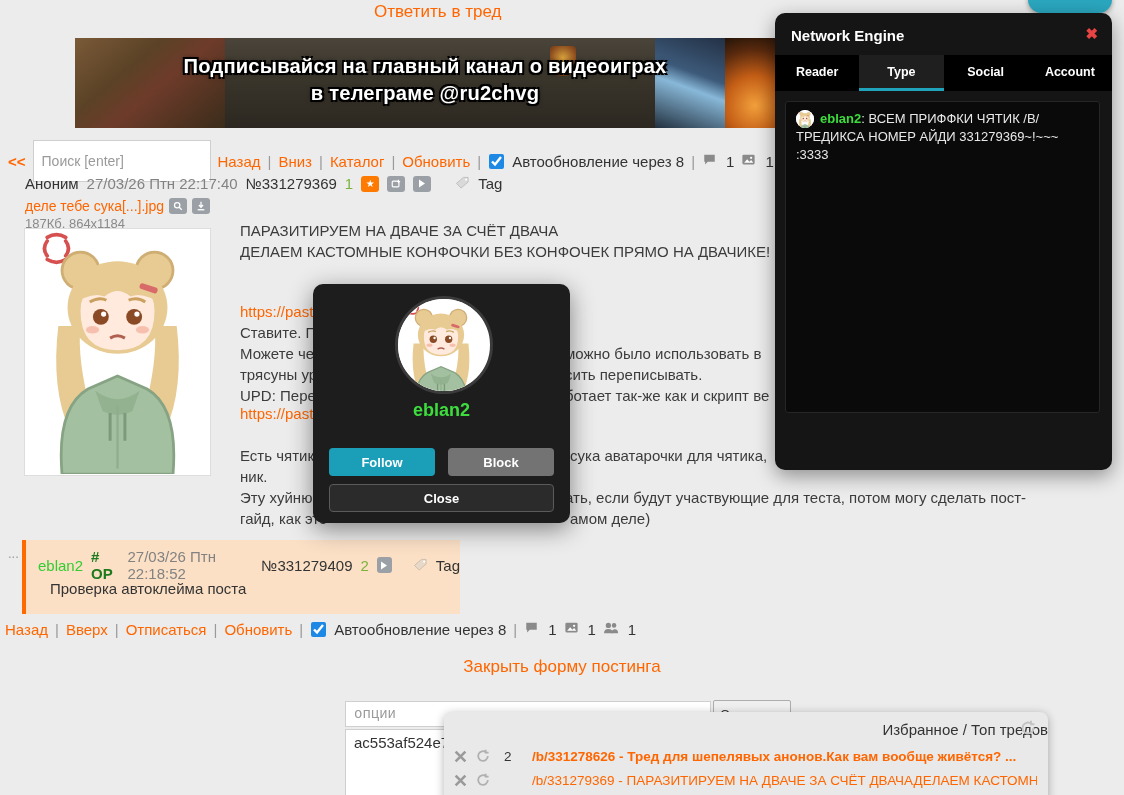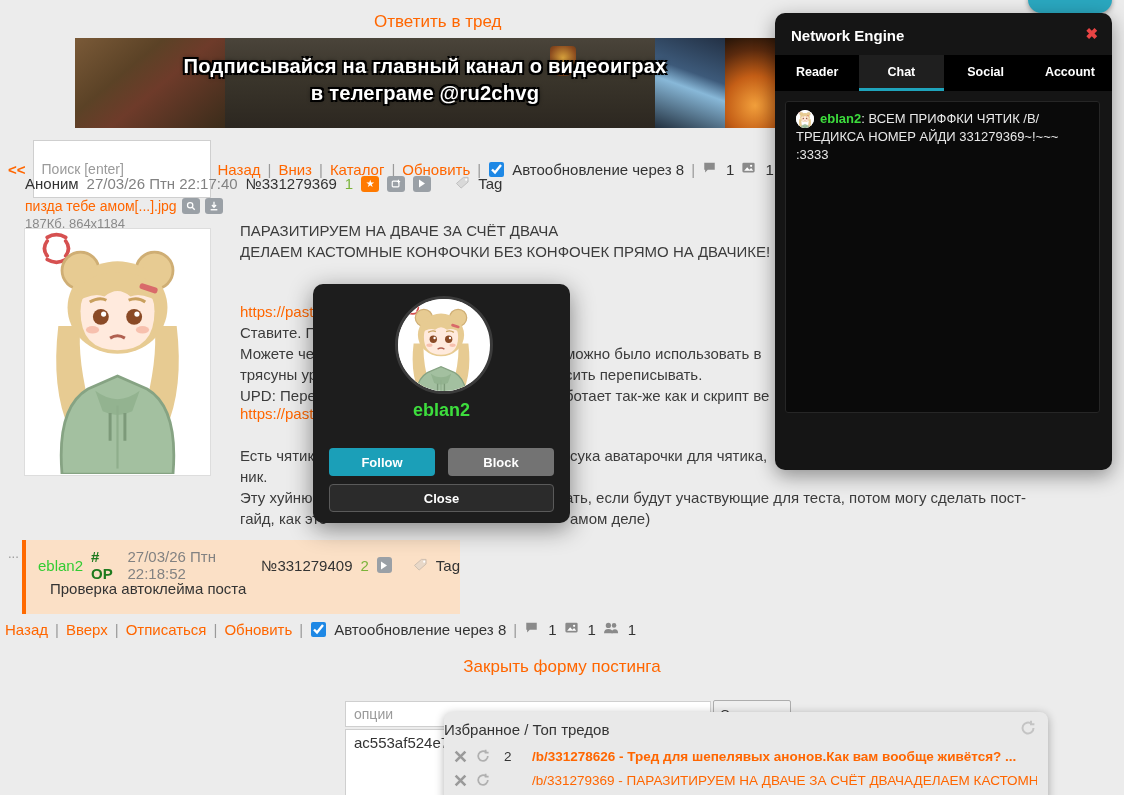--- a/index.html
+++ b/index.html
@@ -23,21 +23,21 @@
   
   .banner{left:75px;top:38px;width:700px;height:90px;overflow:hidden;cursor:pointer;background:#3a352b}
   .banner .seg{position:absolute;top:0;height:100%}
   .banner-text{position:absolute;left:0;right:0;top:14px;text-align:center;color:#fff;font-weight:bold;
     font-size:21px;line-height:27px;letter-spacing:.2px;transform:scaleX(.96);
     text-shadow:-2px -2px 0 #000,2px -2px 0 #000,-2px 2px 0 #000,2px 2px 0 #000,0 0 5px #000}
 
   
   .nav{font-size:15px;gap:7px;white-space:nowrap}
   .nav input[type=checkbox]{width:15px;height:15px;accent-color:#1e88e5;margin:0 1px}
-  .searchbox{width:160px;height:24px;border:1px solid #cfcfcf;background:#fff;padding:16px 8px;
+  .searchbox{width:160px;height:24px;border:1px solid #cfcfcf;background:#fff;padding:8px 8px;
     font-size:14px;color:#0369a1;font-family:"Liberation Sans",sans-serif}
   .searchbox::placeholder{color:#9a9a9a}
   .cnt{color:#333;margin-left:2px}
   .micon{display:inline-block;vertical-align:-2px}
 
   
   .phead{font-size:15px;gap:8px}
   .pauthor{color:#333}
   .pdate{color:#828282}
   .pnum{color:#333}
@@ -88,32 +88,32 @@
   .rdots{left:8px;top:546px;color:#9a9a9a;font-size:13px}
   .rpost{left:22px;top:540px;width:438px;height:74px;background:#fbe0c6;border-left:4px solid #ff6a00;box-sizing:border-box}
   .rhead{position:absolute;left:12px;top:8px;font-size:15px;gap:8px}
   .rname{color:#33cc33}
   .rop{color:#1e7a1e;font-weight:bold}
   .rbody{position:absolute;left:24px;top:40px;font-size:15px;color:#333}
 
   
   .closeform{left:0;top:657px;width:1124px;text-align:center;font-size:17px}
   .optinput{left:345px;top:701px;width:366px;height:26px;box-sizing:border-box;border:1px solid #cfcfcf;
-    background:#fff;padding:0 8px;font-size:14px;color:#333;z-index:10;font-family:Liberation Sans, sans-serif}
+    background:#fff;padding:0 8px;font-size:14px;color:#333;z-index:10;font-family:Liberation Mono, monospace}
   .optinput::placeholder{color:#9a9a9a}
   .submitbtn{left:713px;top:700px;width:78px;height:28px;background:#efefef;border:1px solid #adadad;
     border-radius:2px;font-size:13px;color:#333;z-index:10;cursor:pointer;font-family:"Liberation Sans",sans-serif}
   .commentbox{left:345px;top:729px;width:366px;height:70px;box-sizing:border-box;border:1px solid #cfcfcf;
     background:#fff;padding:4px 8px;font-size:15px;color:#333;z-index:10;resize:none;
     font-family:"Liberation Sans",sans-serif}
 
   
   .favs{left:444px;top:712px;width:604px;height:95px;background:#e9e9e9;border-radius:8px;
     box-shadow:0 2px 10px rgba(0,0,0,.3);z-index:40}
-  .favs-title{position:absolute;left:0;right:0;top:9px;text-align:left;font-size:15px;color:#333}
+  .favs-title{position:absolute;left:0;right:0;top:9px;text-align:right;font-size:15px;color:#333}
   .favs-refresh{position:absolute;right:12px;top:8px;cursor:pointer}
   .favrow{position:absolute;left:0;width:100%;height:22px;display:flex;align-items:center;font-size:13.5px}
   .favrow .ic{margin-left:0;cursor:pointer;display:inline-flex}
   .fav-x{position:absolute;left:10px}
   .fav-r{position:absolute;left:32px}
   .fav-c{position:absolute;left:60px;color:#333}
   .fav-l{position:absolute;left:88px;white-space:nowrap;overflow:hidden;max-width:505px}
   .favrow.b .fav-l{font-weight:bold}
 </style>
 </head>
@@ -145,21 +145,21 @@
     <ellipse cx="36.5" cy="54" rx="3.6" ry="2" fill="#f6b8a6" opacity=".85"></ellipse>
     <ellipse cx="63.5" cy="54" rx="3.6" ry="2" fill="#f6b8a6" opacity=".85"></ellipse>
     <path d="M46 58.5 q4 -2.5 8 0" stroke="#b06050" stroke-width="1.6" fill="none"></path>
     <path d="M20 132 Q17 96 34 86 L50 79 L66 86 Q83 96 80 132 Z" fill="#a3c0a0" stroke="#86a383" stroke-width="1.5"></path>
     <path d="M38 87 q12 9 24 0 l-4 11 q-8 4 -16 0 z" fill="#93b390"></path>
     <path d="M46 99 v15 M54 99 v15" stroke="#7d9a7a" stroke-width="1.6"></path>
     <path d="M50 95 v34" stroke="#8fae8c" stroke-width="1.2"></path>
   </symbol>
 </svg>
 
-<a class="abs reply-top lnk" style="left:374px;top:12px">Ответить в тред</a>
+<a class="abs reply-top lnk" style="left:374px;top:2px">Ответить в тред</a>
 
 <div class="abs pill"></div>
 
 <div class="abs banner">
   <div class="seg" style="left:0;width:150px;background:linear-gradient(140deg,#7a5a38 0%,#5b4226 35%,#6e3b2a 55%,#3a2c1a 100%)"></div>
   <div class="seg" style="left:150px;width:430px;background:linear-gradient(180deg,#4a443a 0%,#3a352b 45%,#2c2720 100%)"></div>
   <div class="seg" style="left:475px;top:8px;width:26px;height:30px;background:radial-gradient(circle at 50% 40%,#d8a23c 0%,#8a4a1e 60%,#512d12 100%);border-radius:4px 4px 10px 10px"></div>
   <div class="seg" style="left:580px;width:70px;background:linear-gradient(200deg,#233145 0%,#3d5a7a 40%,#88b8d8 55%,#22303f 100%)"></div>
   <div class="seg" style="left:650px;width:50px;background:radial-gradient(circle at 60% 75%,#f2a03c 0%,#c45e16 40%,#5a2a0e 75%,#241408 100%)"></div>
   <div class="banner-text">
@@ -220,21 +220,21 @@
     </span>
   <span style="width:8px"></span>
   <span class="micon"><svg width="15" height="13" viewBox="0 0 16 14">
         <path d="M9 1.5h5v5l-7.5 6.5-5-5z" fill="#d9d9d9" stroke="#bdbdbd"></path>
         <circle cx="12" cy="4" r="1.2" fill="#fff"></circle>
       </svg></span>
   <span style="color:#333">Tag</span>
 </div>
 
 <div class="abs row" style="left:25px;top:198px;gap:5px;font-size:14px">
-  <span class="lnk">пизда тебе амом[...].jpg</span>
+  <span class="lnk">деле тебе сука[...].jpg</span>
   <span class="sqbtn">
       <svg width="10" height="10" viewBox="0 0 12 12">
         <circle cx="5" cy="5" r="3.2" fill="none" stroke="#fff" stroke-width="1.5"></circle>
         <path d="M7.5 7.5l3 3" stroke="#fff" stroke-width="1.6"></path>
       </svg>
     </span>
   <span class="sqbtn">
       <svg width="10" height="10" viewBox="0 0 12 12">
         <path d="M6 1v6M3.5 4.8L6 7.5 8.5 4.8" fill="none" stroke="#fff" stroke-width="1.5"></path>
         <path d="M2 10.5h8" stroke="#fff" stroke-width="1.6"></path>
@@ -280,21 +280,21 @@
   <button class="pbtn follow">Follow</button>
   <button class="pbtn block">Block</button>
   <button class="pbtn close">Close</button>
 </div>
 
 <div class="abs panel">
   <div class="panel-title">Network Engine</div>
   <div class="panel-x">✖</div>
   <div class="tabs">
     <div class="tab">Reader</div>
-    <div class="tab active">Chat</div>
+    <div class="tab active">Type</div>
     <div class="tab">Social</div>
     <div class="tab">Account</div>
   </div>
   <div class="chatbox">
     <span class="chat-ava"><svg width="18" height="24" viewBox="0 0 100 132" preserveAspectRatio="xMidYMin meet">
           <use href="#girl"></use>
         </svg></span><span class="chat-name">eblan2</span><span>: ВСЕМ ПРИФФКИ ЧЯТИК /B/ ТРЕДИКСА НОМЕР АЙДИ 331279369~!~~~ :3333</span>
   </div>
 </div>
 

